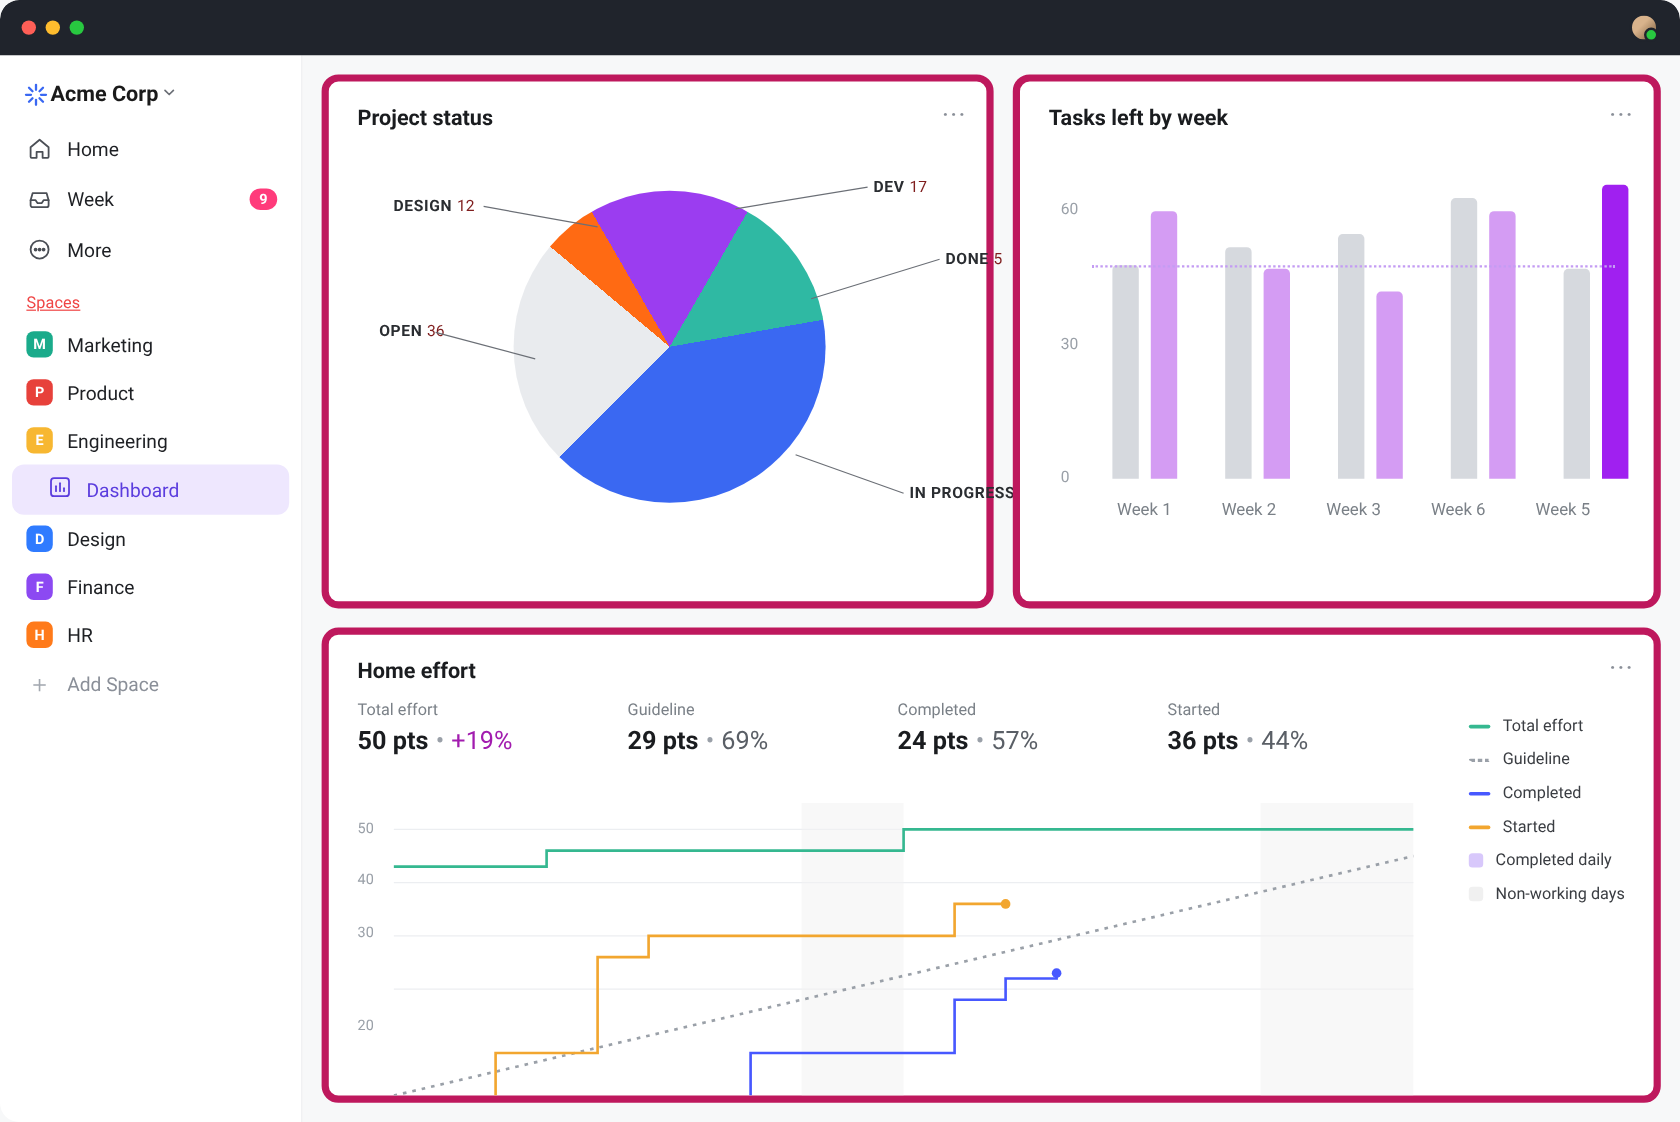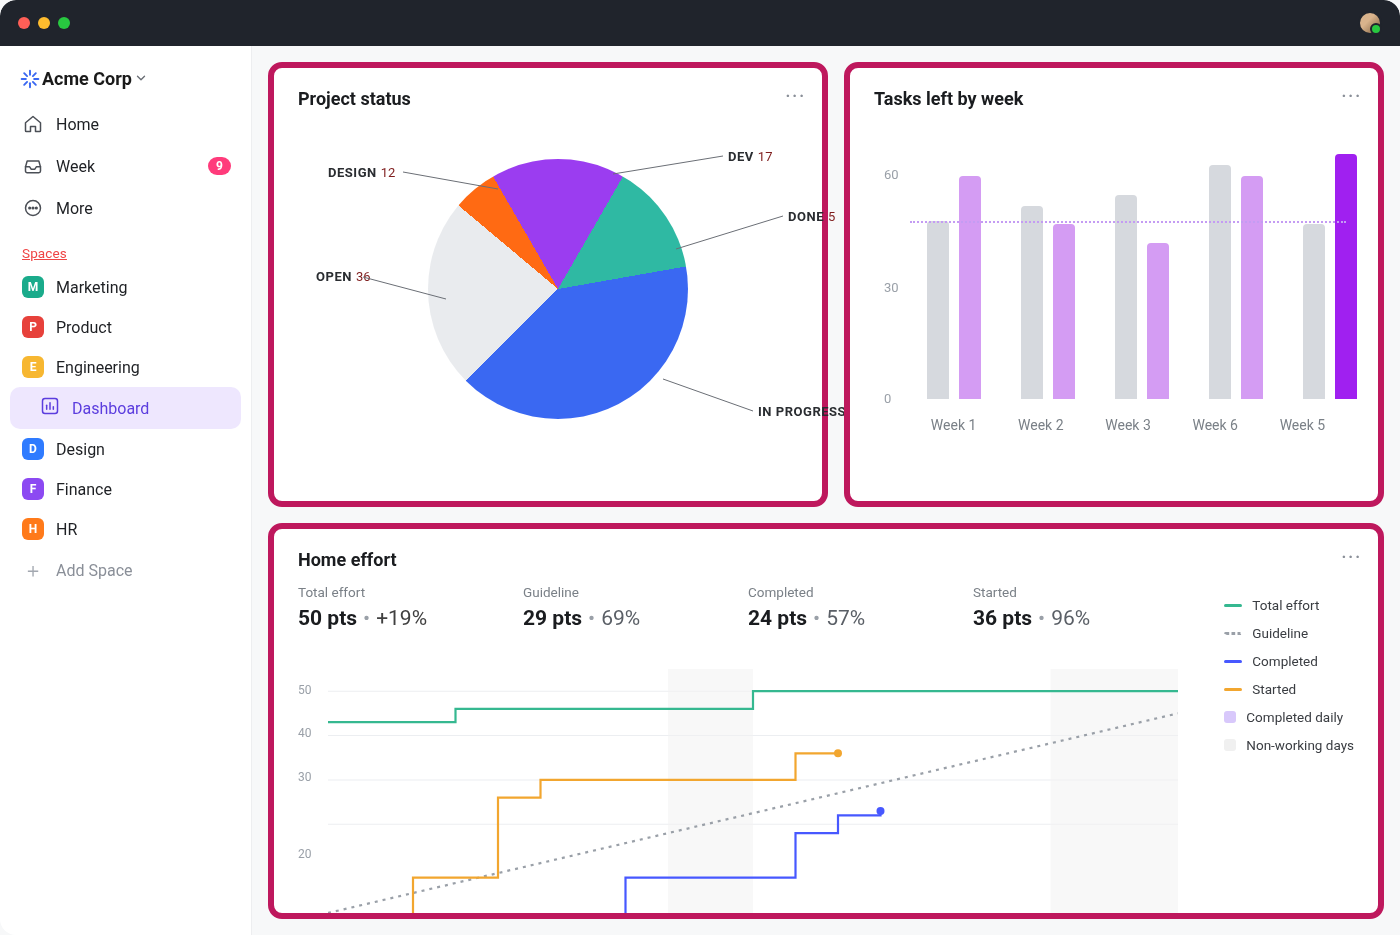--- a/index.html
+++ b/index.html
@@ -52,21 +52,21 @@
   .bar{width:22px;border-radius:4px 4px 0 0;}
   .bar.a{background:#d6d9de;}
   .bar.b{}
   
   .metrics{display:flex;gap:0;margin-top:14px;}
   .metric{flex:0 0 225px;padding-right:20px;}
   .metric .ml{font-size:13.5px;color:#7a8087;margin-bottom:6px;}
   .metric .mv{font-size:21px;font-weight:700;color:#1a1c1f;}
   .metric .mv .sep{color:#9aa0a8;font-weight:400;margin:0 6px;}
   .metric .mv .pct{color:#5a5f66;font-weight:400;}
-  .metric .mv .pos{color:#404040;font-weight:400;}
+  .metric .mv .pos{color:#a21caf;font-weight:400;}
   .legend{position:absolute;right:24px;top:68px;font-size:13.5px;color:#3a3d42;}
   .legend .lg{display:flex;align-items:center;gap:10px;margin-bottom:12px;}
   .legend .sw{width:18px;height:3px;border-radius:2px;}
   .legend .sw.sq{width:12px;height:12px;border-radius:3px;}
   .line-chart{position:absolute;left:24px;right:200px;top:140px;bottom:0;}
   .line-chart .ylab{position:absolute;left:0;font-size:12px;color:#9aa0a8;}
   .line-chart svg{position:absolute;left:30px;right:0;top:0;bottom:0;width:calc(100% - 30px);height:100%;}
   .shade{fill:#f3f3f3;opacity:.55;}
   .hline{stroke:#eceef1;stroke-width:1;}
 </style>
@@ -269,21 +269,21 @@
           <div class="metric">
             <div class="ml">Guideline</div>
             <div class="mv">29 pts<span class="sep">•</span><span class="pct">69%</span></div>
           </div>
           <div class="metric">
             <div class="ml">Completed</div>
             <div class="mv">24 pts<span class="sep">•</span><span class="pct">57%</span></div>
           </div>
           <div class="metric">
             <div class="ml">Started</div>
-            <div class="mv">36 pts<span class="sep">•</span><span class="pct">96%</span></div>
+            <div class="mv">36 pts<span class="sep">•</span><span class="pct">44%</span></div>
           </div>
         </div>
 
       <div class="legend" id="legend">
           <div class="lg">
             <span class="sw" style="background:#35b890"></span>
             <span>Total effort</span>
           </div>
           <div class="lg">
             <span class="sw" style="border-top:3px dotted #9aa0a8;height:0"></span>

